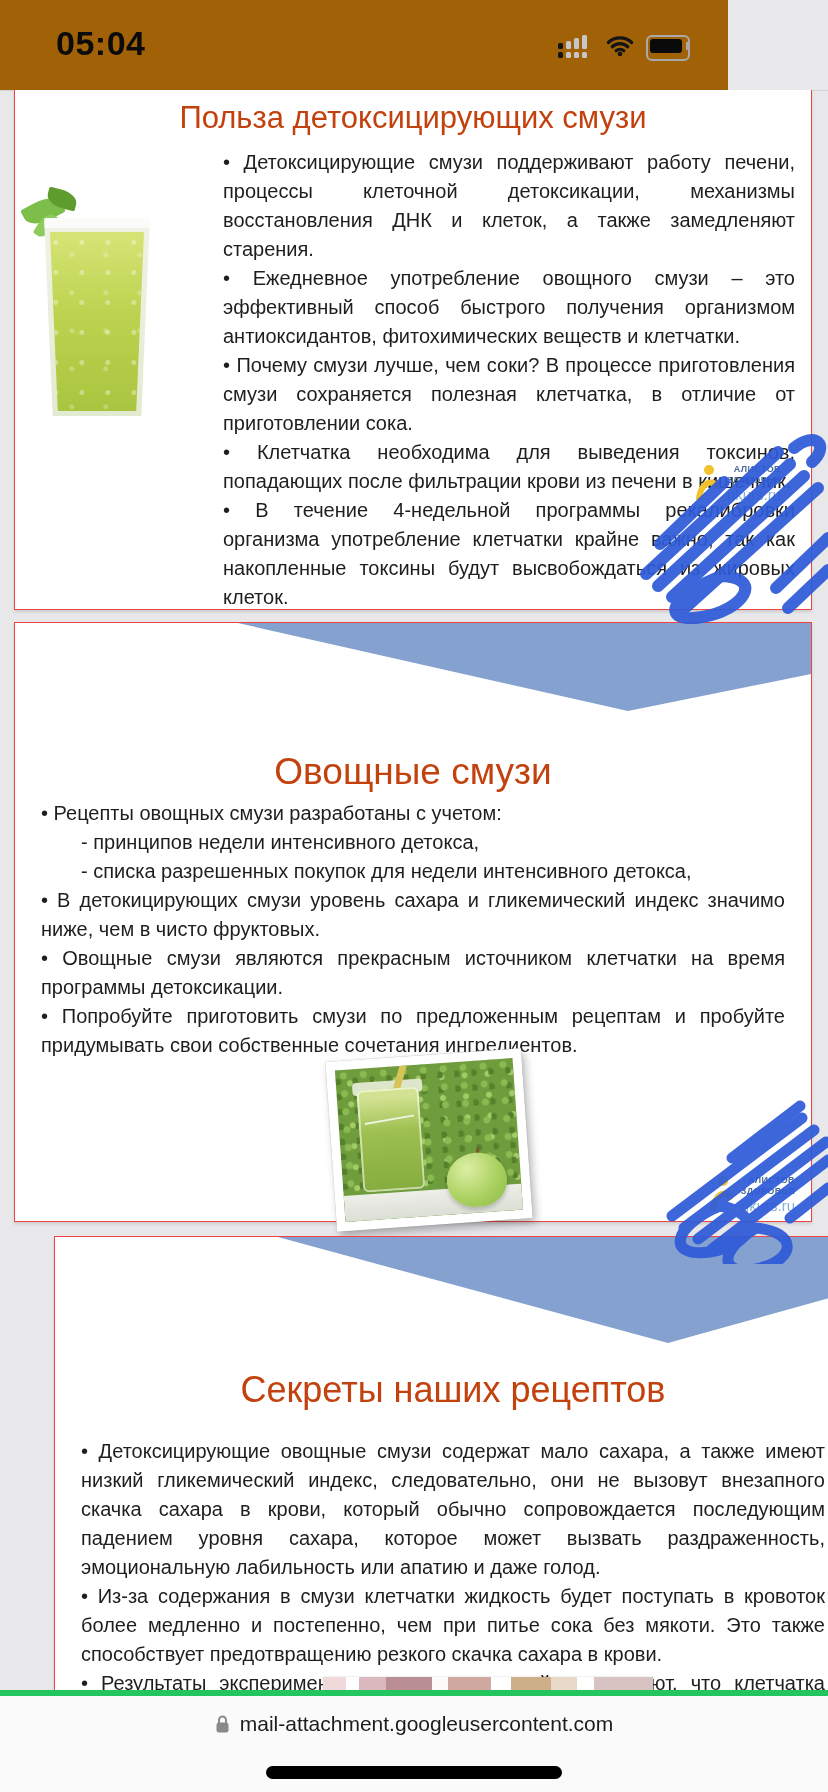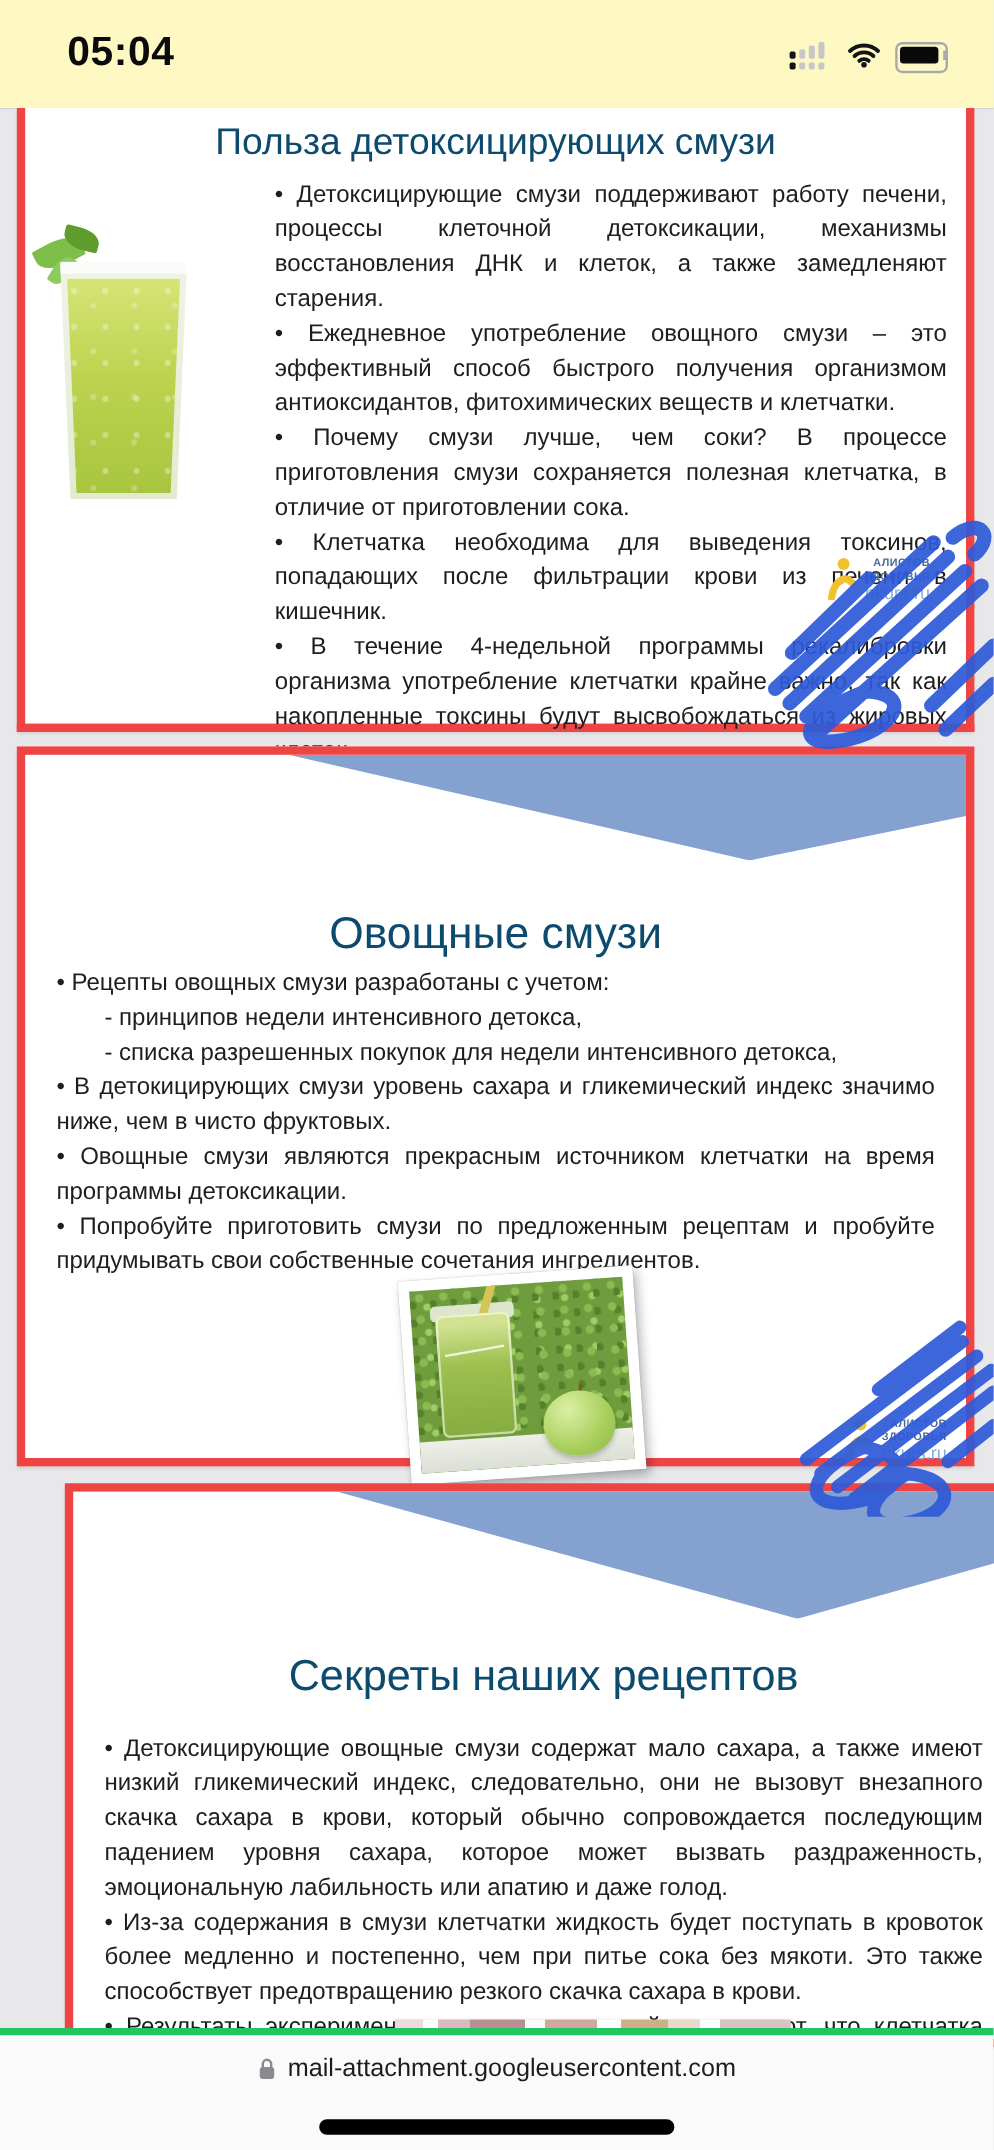--- a/index.html
+++ b/index.html
@@ -1,38 +1,38 @@
 <!DOCTYPE html>
 <html><head>
 <meta charset="utf-8">
 <style>
   html,body{margin:0;padding:0;width:828px;height:1792px;overflow:hidden;
     font-family:"Liberation Sans",sans-serif;background:#e9e9ec;}
-  .status-bar{position:absolute;left:0;top:0;width:828px;height:90px;background:#fef9c3;}
+  .status-bar{position:absolute;left:0;top:0;width:728px;height:90px;background:#a16207;}
   .time{position:absolute;left:56px;top:24px;font-size:34px;font-weight:700;color:#0b0b0c;letter-spacing:.5px;}
   .sb-icons{position:absolute;right:36px;top:34px;display:flex;align-items:center;gap:12px;}
   
   .sig{position:relative;width:36px;height:24px;}
   .sig i{position:absolute;width:5px;border-radius:1.5px;background:#c7c7c9;}
   .sig .r1{bottom:9px;} .sig .r2{bottom:0;height:6px;}
   .sig .c1{left:0;} .sig .c2{left:8px;} .sig .c3{left:16px;} .sig .c4{left:24px;}
   .sig .h1{height:6px;} .sig .h2{height:8px;} .sig .h3{height:11px;} .sig .h4{height:14px;}
   .sig .on{background:#141416;}
   .batt{position:relative;width:46px;height:22px;}
   .batt .shell{position:absolute;left:0;top:0;width:40px;height:22px;border:2px solid #a9a9ac;border-radius:6px;}
   .batt .fill{position:absolute;left:4px;top:4px;width:32px;height:14px;background:#0a0a0a;border-radius:3px;}
   .batt .nub{position:absolute;right:2px;top:7px;width:4px;height:8px;background:#a9a9ac;border-radius:0 3px 3px 0;}
   
   .content-bg{position:absolute;left:0;top:90px;width:828px;height:1600px;background:#e8e8eb;border-top:1px solid #d4d4d8;}
-  .slide{position:absolute;left:14px;width:798px;background:#fff;border:7px solid #ef4444;
+  .slide{position:absolute;left:14px;width:798px;background:#fff;border:1px solid #ef4444;
     box-shadow:0 2px 3px rgba(0,0,0,.12);box-sizing:border-box;}
   .slide1{top:90px;height:520px;border-top:none;}
   .slide2{top:622px;height:600px;}
   .slide3{top:1236px;height:470px;margin-left:40px;}
-  .slide-title{color:#0c4a6e;text-align:center;}
+  .slide-title{color:#c2410c;text-align:center;}
   .t1{padding-top:10px;font-size:31px;}
   .t2{position:absolute;top:128px;width:100%;font-size:37px;}
   .t3{position:absolute;top:132px;width:100%;font-size:36px;}
   .tri{position:absolute;left:0;top:0;width:100%;background:#84a1cf;}
   .tri2{height:88px;clip-path:polygon(28% 0,100% 0,100% 58%,77% 100%);}
   .tri3{height:106px;clip-path:polygon(28% 0,100% 0,100% 52%,77% 100%);}
   .body-text{font-size:20px;line-height:29px;color:#1e1e20;}
   .body-text p{margin:0;text-align:justify;}
   .s1-text{position:absolute;left:208px;right:16px;top:58px;}
   .s2-text{position:absolute;left:26px;right:26px;top:176px;}

